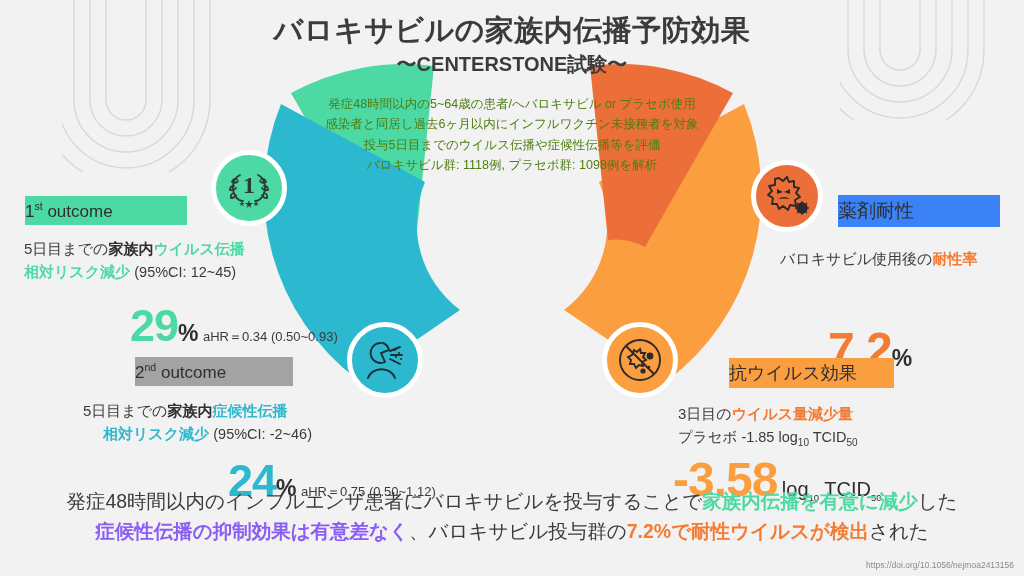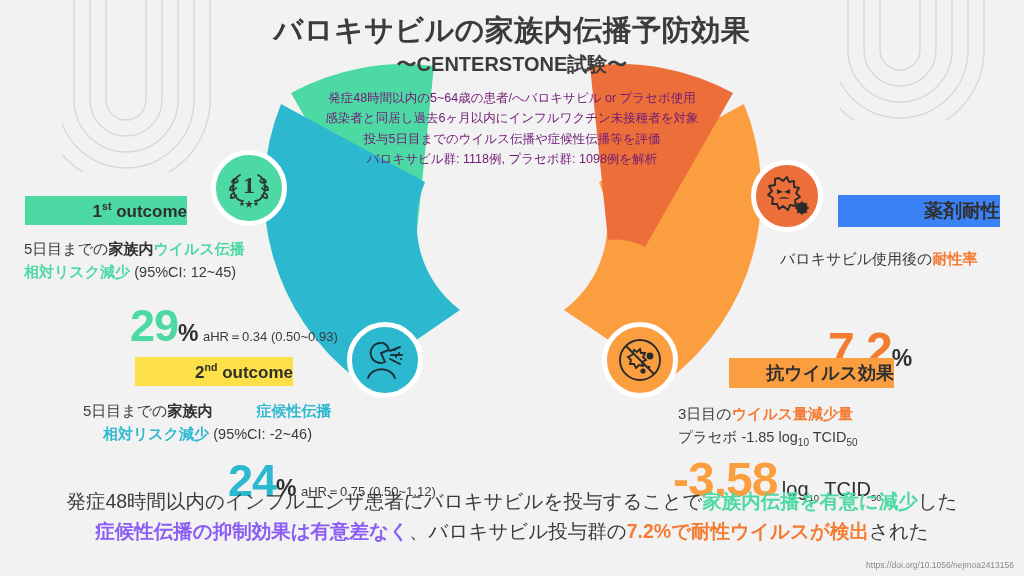--- a/index.html
+++ b/index.html
@@ -27,38 +27,38 @@
   #title-sub {
     font-size: 20px; font-weight: bold; color: #3b3b3b; margin-top: 6px;
     line-height: 1.15;
   }
 
   
   #arc-wrap { position: absolute; left: 0; top: 0; width: 1024px; height: 576px; z-index: 5; }
 
   
   #center-desc {
-    position: absolute; left: 292px; top: 88px; width: 440px;
+    position: absolute; left: 292px; top: 94px; width: 440px;
     text-align: center; z-index: 20;
-    font-size: 12.5px; color: #701a75; line-height: 1.62;
+    font-size: 12.5px; color: #4d7c0f; line-height: 1.62;
   }
 
   
   .badge {
     position: absolute; border-radius: 50%;
     border: 5px solid #ffffff; z-index: 25;
     display: flex; align-items: center; justify-content: center;
   }
   .badge svg { display:block; }
 
   
   .pill {
     position: absolute; z-index: 22;
-    color: #2f2f2f; font-weight: bold;
-    display: flex; align-items: center; justify-content: flex-end;
+    color: #2f2f2f; font-weight: normal;
+    display: flex; align-items: center; justify-content: flex-start;
     white-space: nowrap;
   }
   .pill sup { font-size: .62em; vertical-align: super; }
 
   
   .blk { position: absolute; z-index: 22; }
   .blk .l1, .blk .l2 { font-size: 15px; line-height: 1.5; font-weight: bold; color: #2f2f2f; white-space: nowrap; }
   .blk .l2 .norm { font-weight: normal; color: #3b3b3b; font-size: 14.5px; }
   .blk .l1 .norm { font-weight: normal; color: #3b3b3b; }
 
@@ -218,25 +218,25 @@
   </div>
   <div class="blk" style="left:24px; top:238px;">
     <div class="l1"><span class="norm">5日目までの</span><span>家族内</span><span style="color:#4DD9A4;">ウイルス伝播</span></div>
     <div class="l2"><span style="color:#4DD9A4;">相対リスク減少</span> <span class="norm">(95%CI: 12~45)</span></div>
   </div>
   <div class="bignum" style="left:130px; top:300px;">
     <span class="n" style="color:#4DD9A4;">29</span><span class="u">%</span>
     <span class="ahr">aHR＝0.34 (0.50~0.93)</span>
   </div>
 
-  <div class="pill" style="left:135px; top:357px; width:158px; height:29px; background:#fde047; font-size:17px;">
+  <div class="pill" style="left:135px; top:357px; width:158px; height:29px; background:#a3a3a3; font-size:17px;">
     <span><span>2</span><sup>nd</sup>&nbsp;<span>outcome</span></span>
   </div>
   <div class="blk" style="left:83px; top:400px;">
-    <div class="l1"><span class="norm">5日目までの</span><span>家族内</span><span style="color:#2CB8CE;margin-left:44px;">症候性伝播</span></div>
+    <div class="l1"><span class="norm">5日目までの</span><span>家族内</span><span style="color:#2CB8CE;">症候性伝播</span></div>
     <div class="l2" style="margin-left:20px;"><span style="color:#2CB8CE;">相対リスク減少</span> <span class="norm">(95%CI: -2~46)</span></div>
   </div>
   <div class="bignum" style="left:228px; top:455px;">
     <span class="n" style="color:#2CB8CE;">24</span><span class="u">%</span>
     <span class="ahr">aHR＝0.75 (0.50~1.12)</span>
   </div>
 
   <div class="pill" style="left:838px; top:195px; width:162px; height:32px; background:#3b82f6; font-size:19px;">
     <span>薬剤耐性</span>
   </div>

